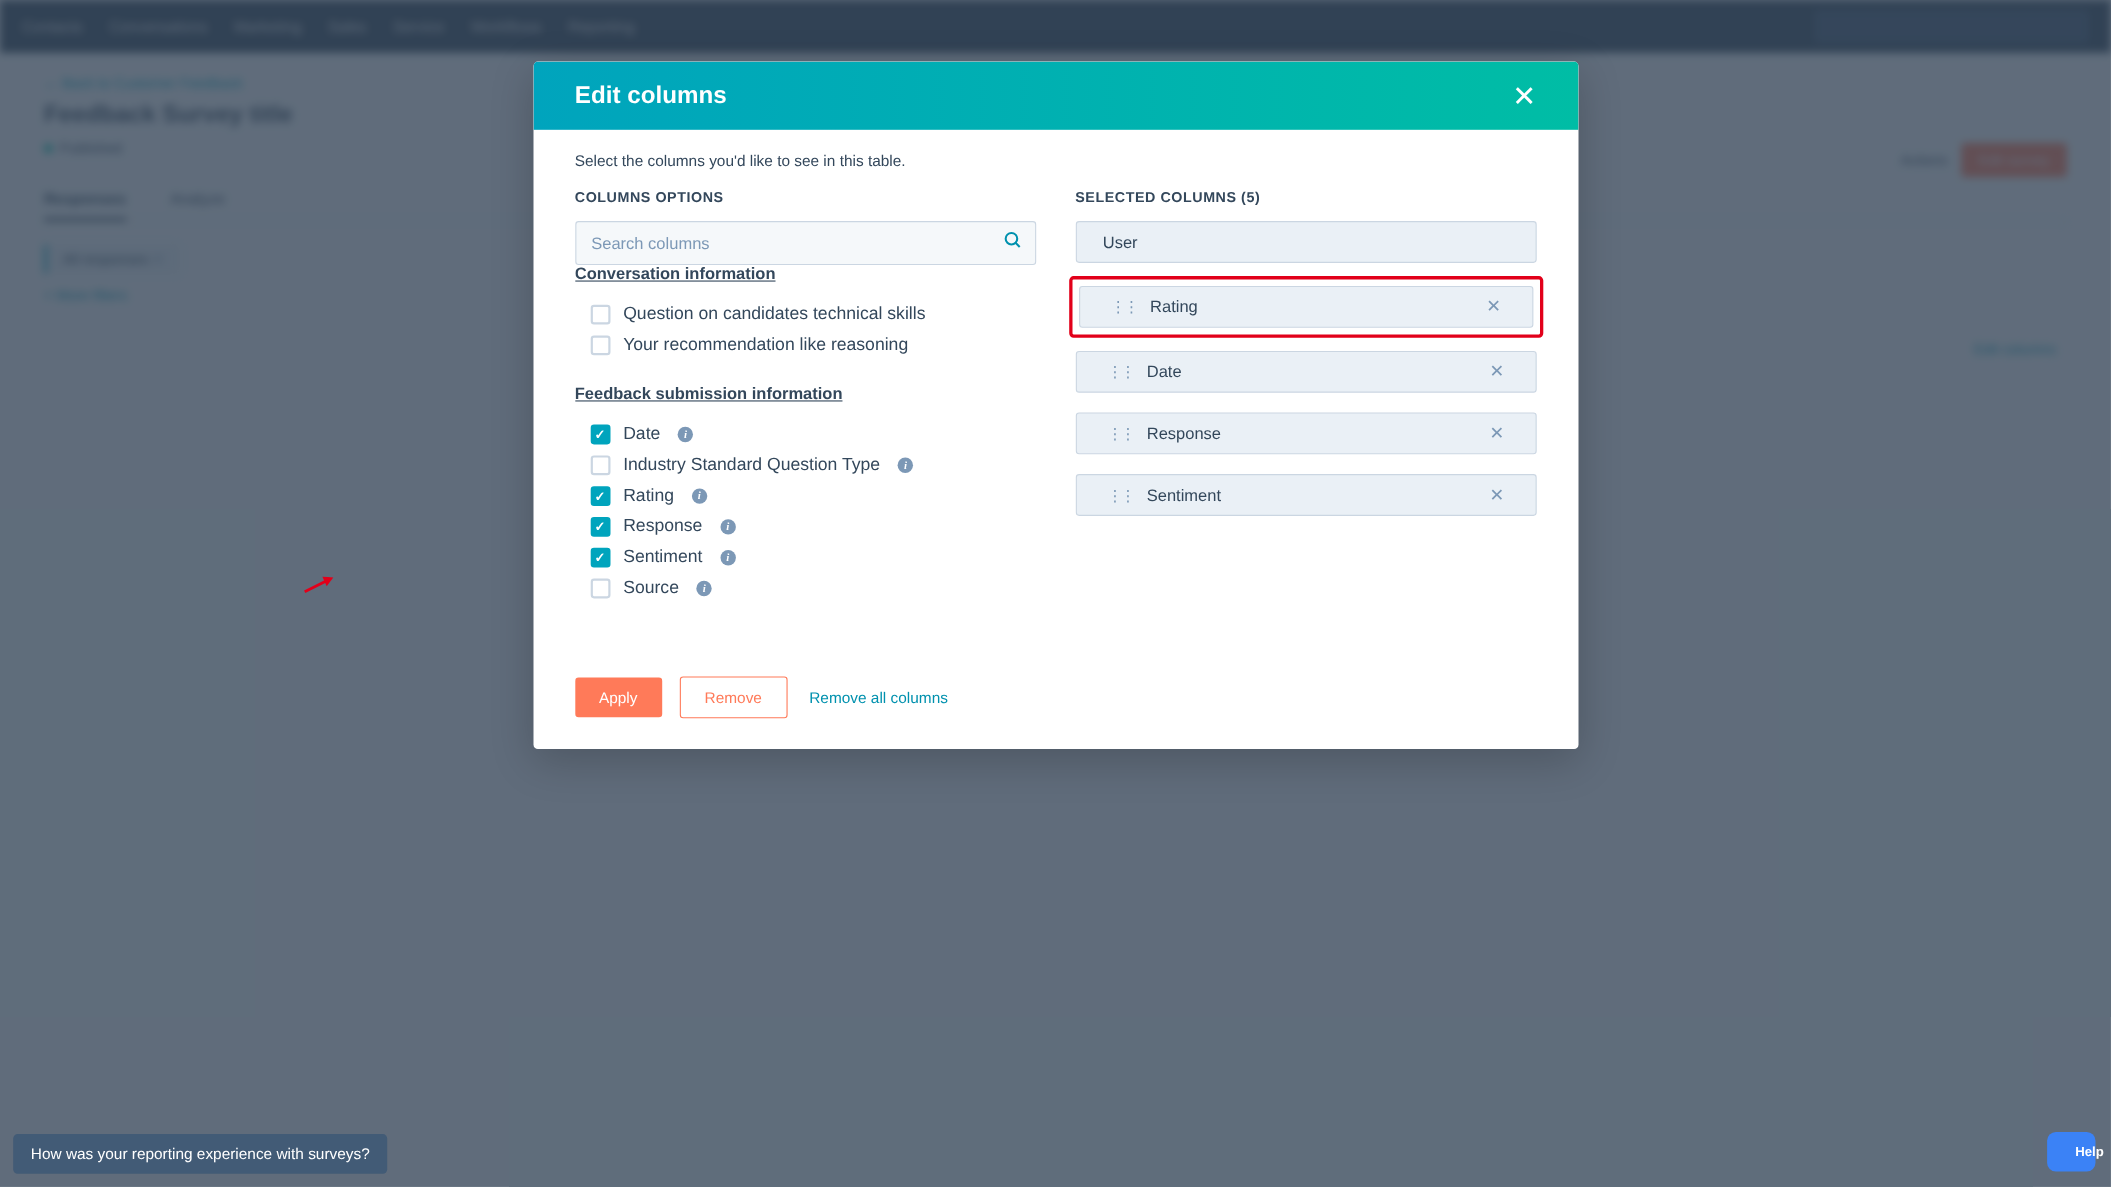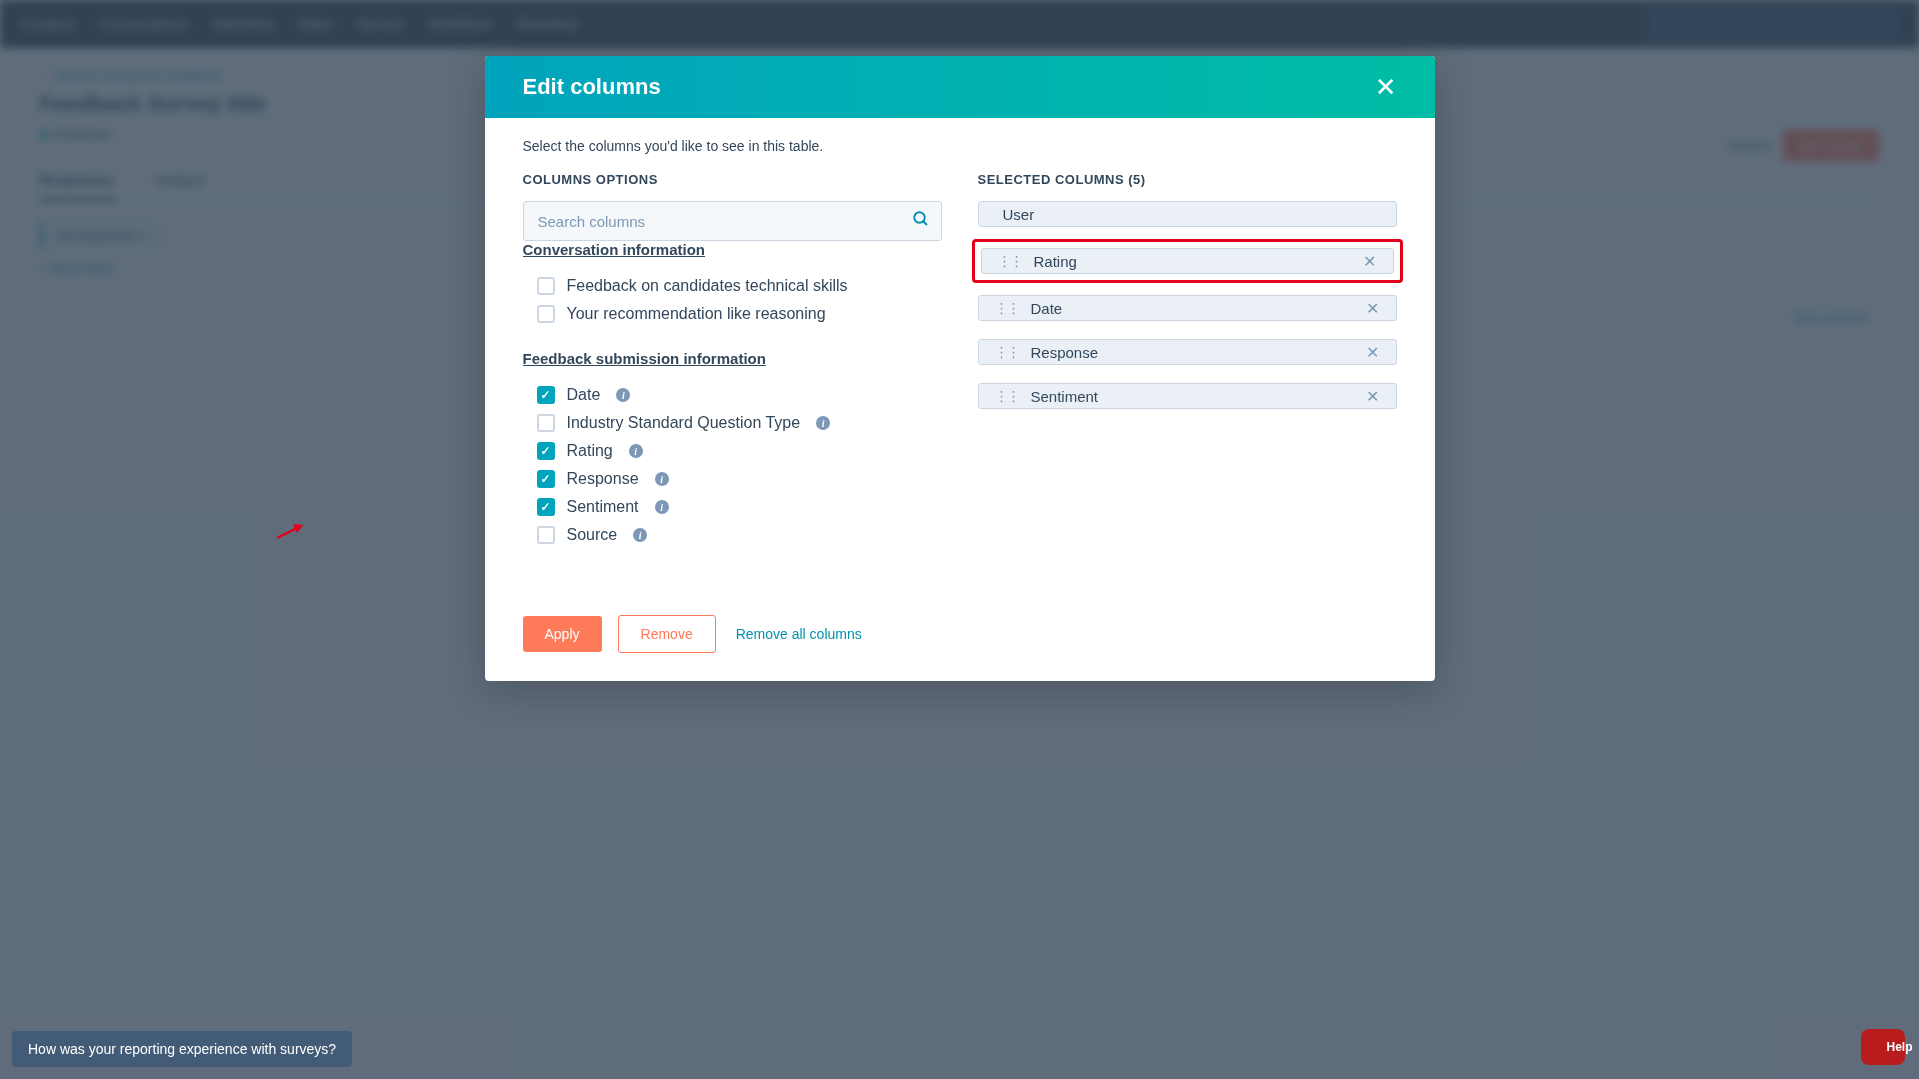--- a/index.html
+++ b/index.html
@@ -27,21 +27,21 @@
 .bg-btn-orange { background: #ff7a59; color: #fff; padding: 8px 16px; border-radius: 3px; font-size: 13px; }
 .bg-edit-link { position: absolute; top: 310px; right: 50px; color: #0091ae; font-size: 13px; }
 
 
 .overlay { position: absolute; inset: 0; background: rgba(45, 62, 80, 0.75); }
 
 
 .feedback-bar { position: absolute; bottom: 12px; left: 12px; background: #425b76; color: #fff; padding: 10px 16px; border-radius: 4px; font-size: 14px; }
 
 
-.help-btn { position: absolute; bottom: 14px; right: 14px; background: #b91c1c; color: #fff; width: 44px; height: 36px; border-radius: 8px; display: flex; align-items: center; justify-content: center; font-size: 12px; font-weight: 600; padding-left: 33px; }
+.help-btn { position: absolute; bottom: 14px; right: 14px; background: #3b82f6; color: #fff; width: 44px; height: 36px; border-radius: 8px; display: flex; align-items: center; justify-content: center; font-size: 12px; font-weight: 600; padding-left: 33px; }
 
 
 .modal { position: absolute; left: 50%; top: 56px; transform: translateX(-50%); width: 950px; background: #fff; border-radius: 4px; box-shadow: 0 10px 40px rgba(0,0,0,0.2); overflow: hidden; }
 .modal-header { background: linear-gradient(90deg, #00a4bd 0%, #00bda5 100%); padding: 18px 38px; display: flex; justify-content: space-between; align-items: center; }
 .modal-title { color: #fff; font-size: 22px; font-weight: 600; }
 .modal-close { color: #fff; font-size: 26px; cursor: pointer; line-height: 1; }
 .modal-body { padding: 20px 38px 0; }
 .modal-subtitle { color: #33475b; font-size: 14px; margin-bottom: 18px; }
 .modal-cols { display: flex; gap: 36px; }
 .col { flex: 1; }
@@ -64,21 +64,21 @@
 .group-title { font-size: 15px; font-weight: 600; color: #33475b; margin-bottom: 14px; text-decoration: underline; }
 .option-list { margin-bottom: 22px; }
 .option { display: flex; align-items: center; gap: 12px; padding: 5px 0 5px 14px; }
 .cbx { width: 18px; height: 18px; border: 2px solid #cbd6e2; border-radius: 3px; display: flex; align-items: center; justify-content: center; flex-shrink: 0; }
 .cbx.checked { background: #00a4bd; border-color: #00a4bd; }
 .cbx.checked::after { content: "✓"; color: #fff; font-size: 12px; font-weight: bold; }
 .opt-label { font-size: 16px; color: #33475b; }
 .info-icon { display: inline-flex; width: 14px; height: 14px; background: #7c98b6; color: #fff; border-radius: 50%; align-items: center; justify-content: center; font-size: 10px; font-weight: bold; margin-left: 4px; font-style: italic; font-family: Georgia, serif; }
 
 
-.sel-item { background: #eaf0f6; border: 1px solid #cbd6e2; border-radius: 3px; height: 26px; display: flex; align-items: center; padding: 0 16px; margin-bottom: 18px; font-size: 15px; color: #33475b; position: relative; }
+.sel-item { background: #eaf0f6; border: 1px solid #cbd6e2; border-radius: 3px; height: 38px; display: flex; align-items: center; padding: 0 28px; margin-bottom: 18px; font-size: 15px; color: #33475b; position: relative; }
 .sel-item.locked { padding-left: 24px; }
 .drag-handle { color: #7c98b6; margin-right: 12px; font-size: 14px; letter-spacing: -2px; cursor: grab; }
 .sel-remove { margin-left: auto; color: #7c98b6; font-size: 16px; cursor: pointer; }
 .highlight-box { border: 3px solid #e2001a; border-radius: 4px; padding: 6px; margin: -6px -6px 12px -6px; }
 .highlight-box .sel-item { margin-bottom: 0; }
 
 
 .arrow-anno { position: absolute; left: 275px; top: 524px; z-index: 100; pointer-events: none; }
 
 
@@ -152,21 +152,21 @@
                 <line x1="20" y1="20" x2="15" y2="15"></line>
               </svg>
           </span>
         </div>
         <div class="scroll-area">
           <div id="groups-container">
               <div class="group-title">Conversation information</div>
               <div class="option-list">
                 <div class="option">
                   <span class="cbx"></span>
-                  <span class="opt-label">Feedback on candidates technical skills</span>
+                  <span class="opt-label">Question on candidates technical skills</span>
                 </div>
                 <div class="option">
                   <span class="cbx"></span>
                   <span class="opt-label">Your recommendation like reasoning</span>
                 </div>
               </div>
               <div class="group-title">Feedback submission information</div>
               <div class="option-list">
                 <div class="option">
                   <span class="cbx checked"></span>

